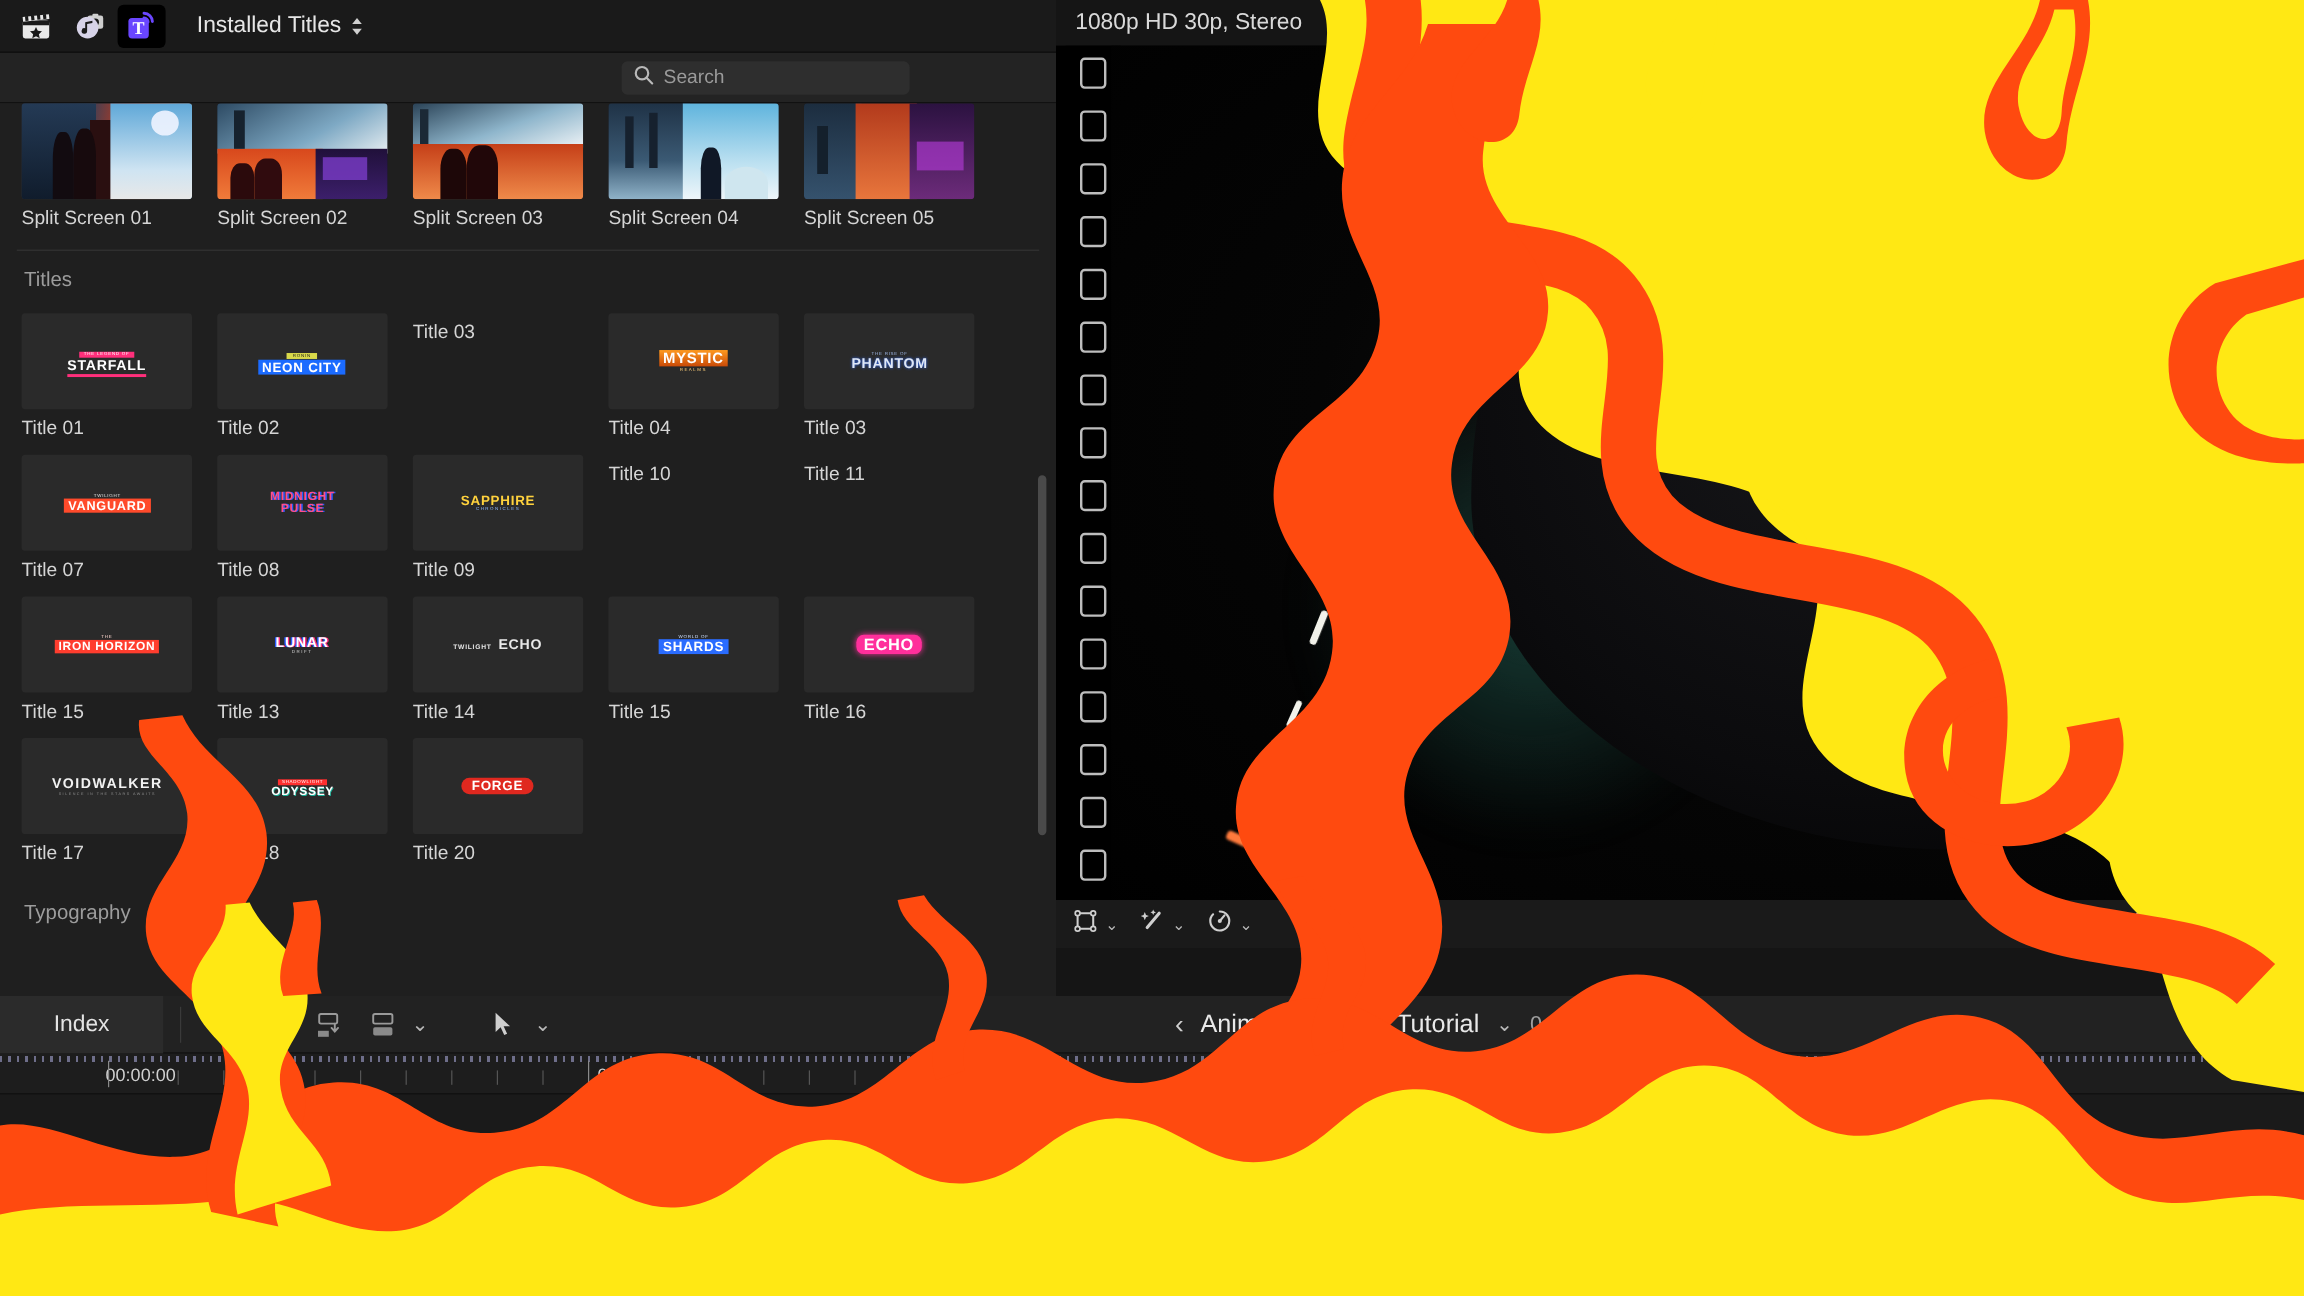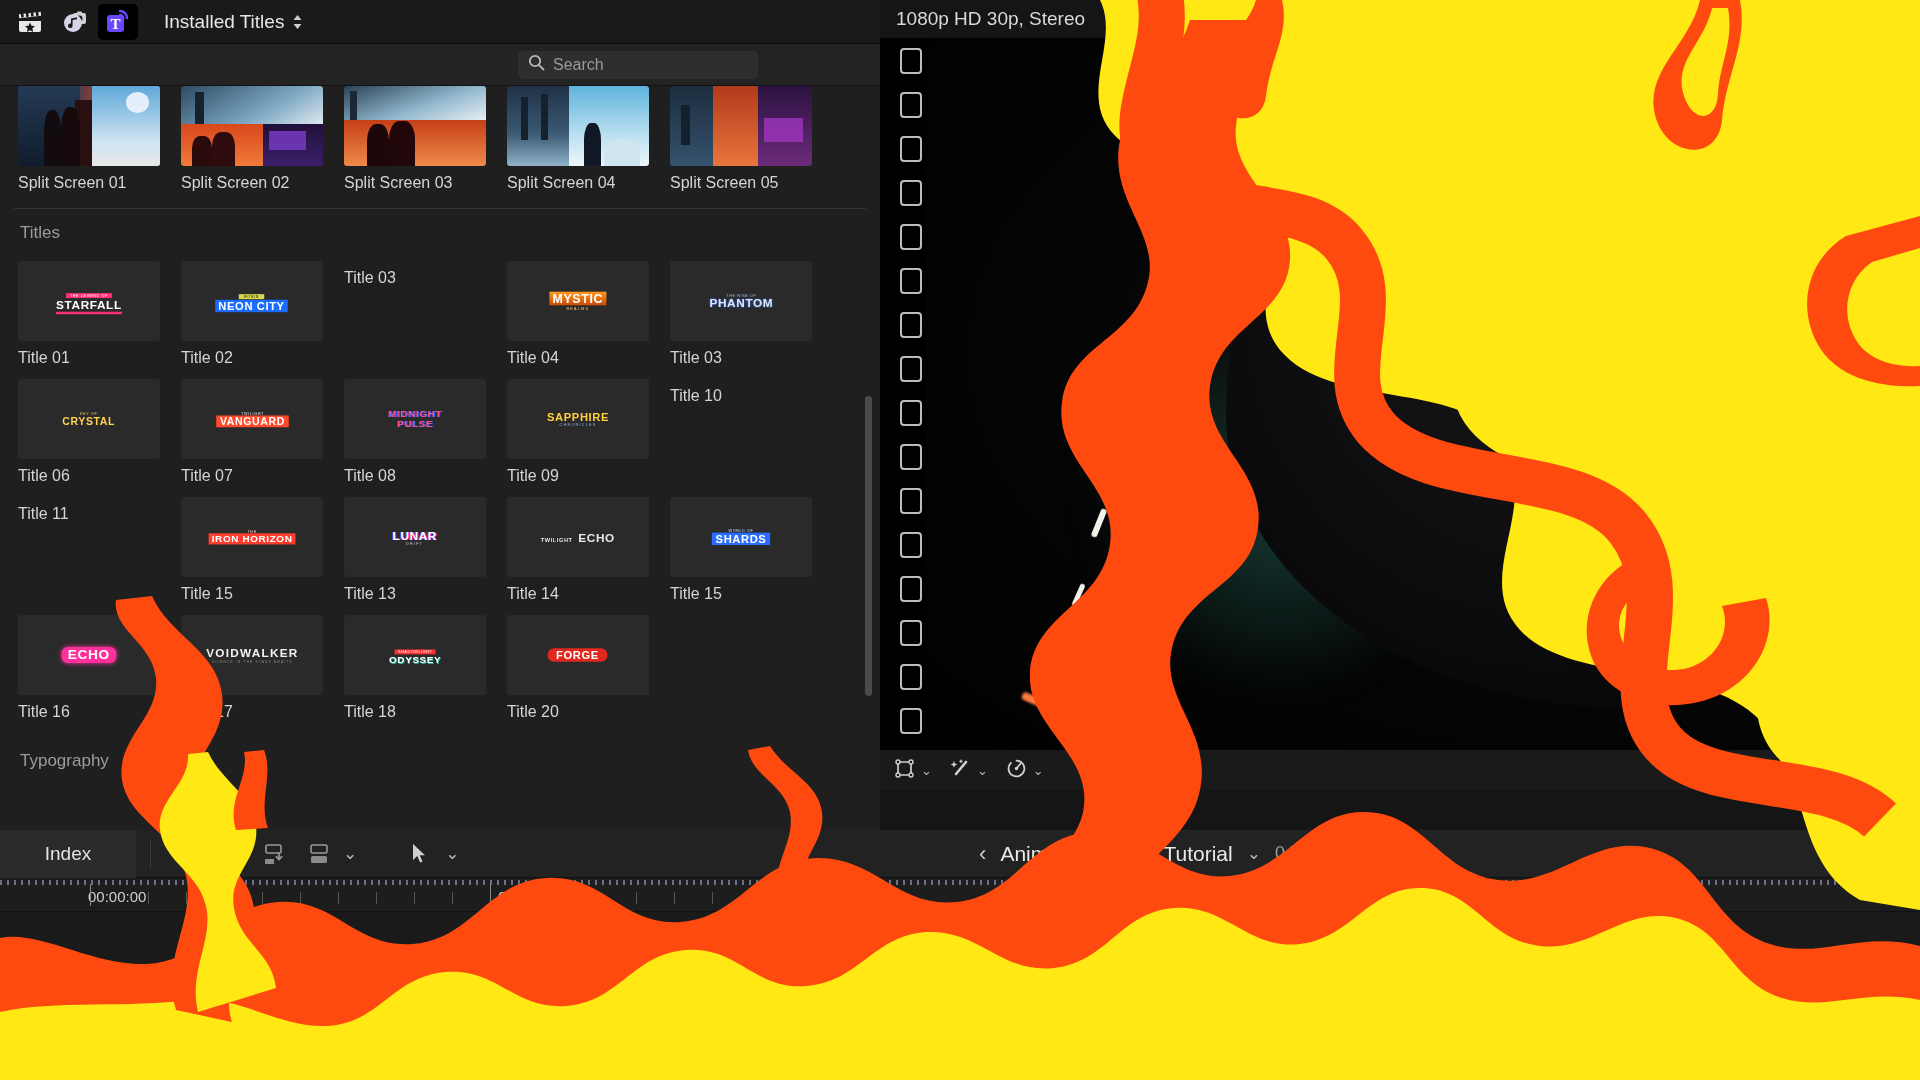--- a/index.html
+++ b/index.html
@@ -326,29 +326,20 @@
           <div class="cell">
             <div class="thumb">
               <div class="logo">
                 <div class="kick" style="color:#9fb9e8;">THE RISE OF</div>
                 <div class="main" style="font-size:19px;color:#dfe7f5;text-shadow:0 0 4px #2f6bff;">PHANTOM</div>
               </div>
             </div>
             <div class="cap">Title 03</div>
           </div>
 
-          <div class="cell">
-            <div class="thumb">
-              <div class="logo">
-                <div class="kick" style="color:#ffd34d;">KEY OF</div>
-                <div class="main" style="font-size:17px;color:#ffd34d;">CRYSTAL</div>
-              </div>
-            </div>
-            <div class="cap">Title 06</div>
-          </div>
 
           <div class="cell">
             <div class="thumb">
               <div class="logo">
                 <div class="kick" style="color:#e8e8e8;">TWILIGHT</div>
                 <div class="main" style="font-size:17px;color:#fff;background:#ff4a2b;padding:1px 6px;">VANGUARD</div>
               </div>
             </div>
             <div class="cap">Title 07</div>
           </div>

